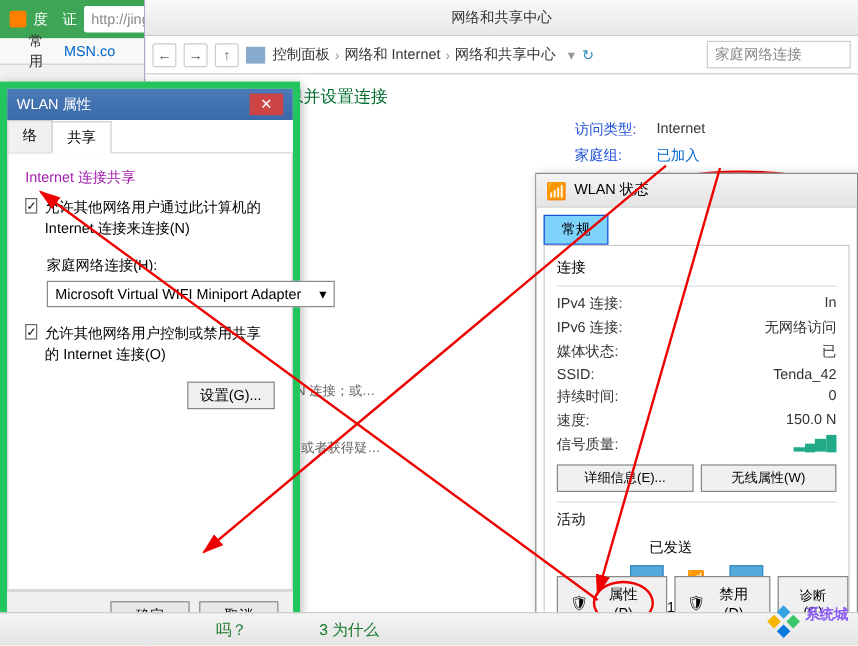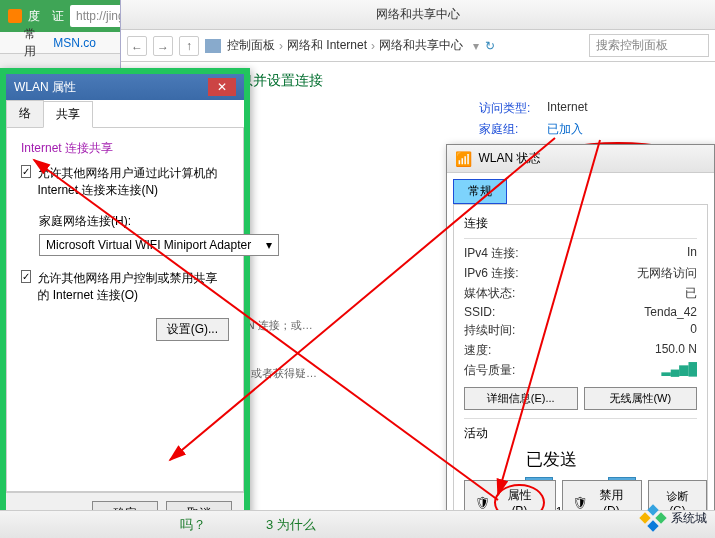--- a/index.html
+++ b/index.html
@@ -84,21 +84,21 @@
 .wlanstat .activity .nums { display: flex; justify-content: space-between; padding: 0 20px; font-size: 11px; }
 .wlanstat .botbtns { position: absolute; bottom: 8px; left: 10px; display: flex; gap: 6px; }
 .wlanstat .botbtns button { border: 1px solid #888; background: #f0f0f0; padding: 3px 10px; font-size: 11px; display: flex; align-items: center; gap: 4px; }
 .wlanstat .red-circ2 { border: 2px solid #e00; border-radius: 50%; padding: 1px 4px; }
 
 
 .bottom-stripe { position: absolute; left: 0; bottom: 0; width: 715px; height: 28px; background: linear-gradient(#f4f4f4,#e4e4e4); border-top: 1px solid #ccc; display: flex; align-items: center; padding: 0 180px; gap: 60px; color: #1a7a2a; }
 .bottom-stripe span { font-size: 13px; }
 
 
-.watermark { position: absolute; right: 8px; bottom: 6px; display: flex; align-items: center; gap: 4px; color: #0f172a; font-size: 16px; font-weight: normal; z-index: 99; }
+.watermark { position: absolute; right: 8px; bottom: 6px; display: flex; align-items: flex-start; gap: 4px; color: #8b5cf6; font-size: 16px; font-weight: bold; z-index: 99; }
 .watermark .logo { width: 28px; height: 28px; }
 
 
 svg.arrows { position: absolute; top: 0; left: 0; width: 715px; height: 538px; pointer-events: none; z-index: 50; }
 
 .pathicon { width: 16px; height: 14px; background: #8ac; display: inline-block; }
 </style>
 </head>
 <body>
 
@@ -122,21 +122,21 @@
     <span class="pathseg">
       <span>控制面板</span>
         <span class="sep">›</span>
       <span>网络和 Internet</span>
         <span class="sep">›</span>
       <span>网络和共享中心</span>
     </span>
     <span class="sep" style="margin-left:4px">▾</span>
     <span style="color:#38b">↻</span>
     <span class="search">
-      <span>搜索控制面板</span>
+      <span>家庭网络连接</span>
     </span>
   </div>
   <div class="nsc-body">
     <div class="heading">查看基本网络信息并设置连接</div>
 
     <div style="position:relative">
       <div class="netname">da_42E578</div>
       <div class="netsub">网络</div>
       <div class="nsc-right">
         <div class="kv">
@@ -242,21 +242,21 @@
         <span class="k">信号质量:</span>
         <span class="v" style="color:#2a8">▂▄▆█</span>
       </div>
     <div class="btnrow">
       <button>详细信息(E)...</button>
       <button>无线属性(W)</button>
     </div>
     <hr>
     <div class="sect">活动</div>
     <div class="activity">
-      <div style="text-align:right; padding-right:120px; font-size:17px">已发送</div>
+      <div style="text-align:right; padding-right:120px; font-size:12px">已发送</div>
       <div class="icons">
         <div class="pc"></div>
         <span style="color:#2a8">📶</span>
         <div class="pc"></div>
       </div>
       <div class="nums">
         <span>字节:</span>
         <span>1,408,134</span>
         <span>4,17</span>
       </div>

